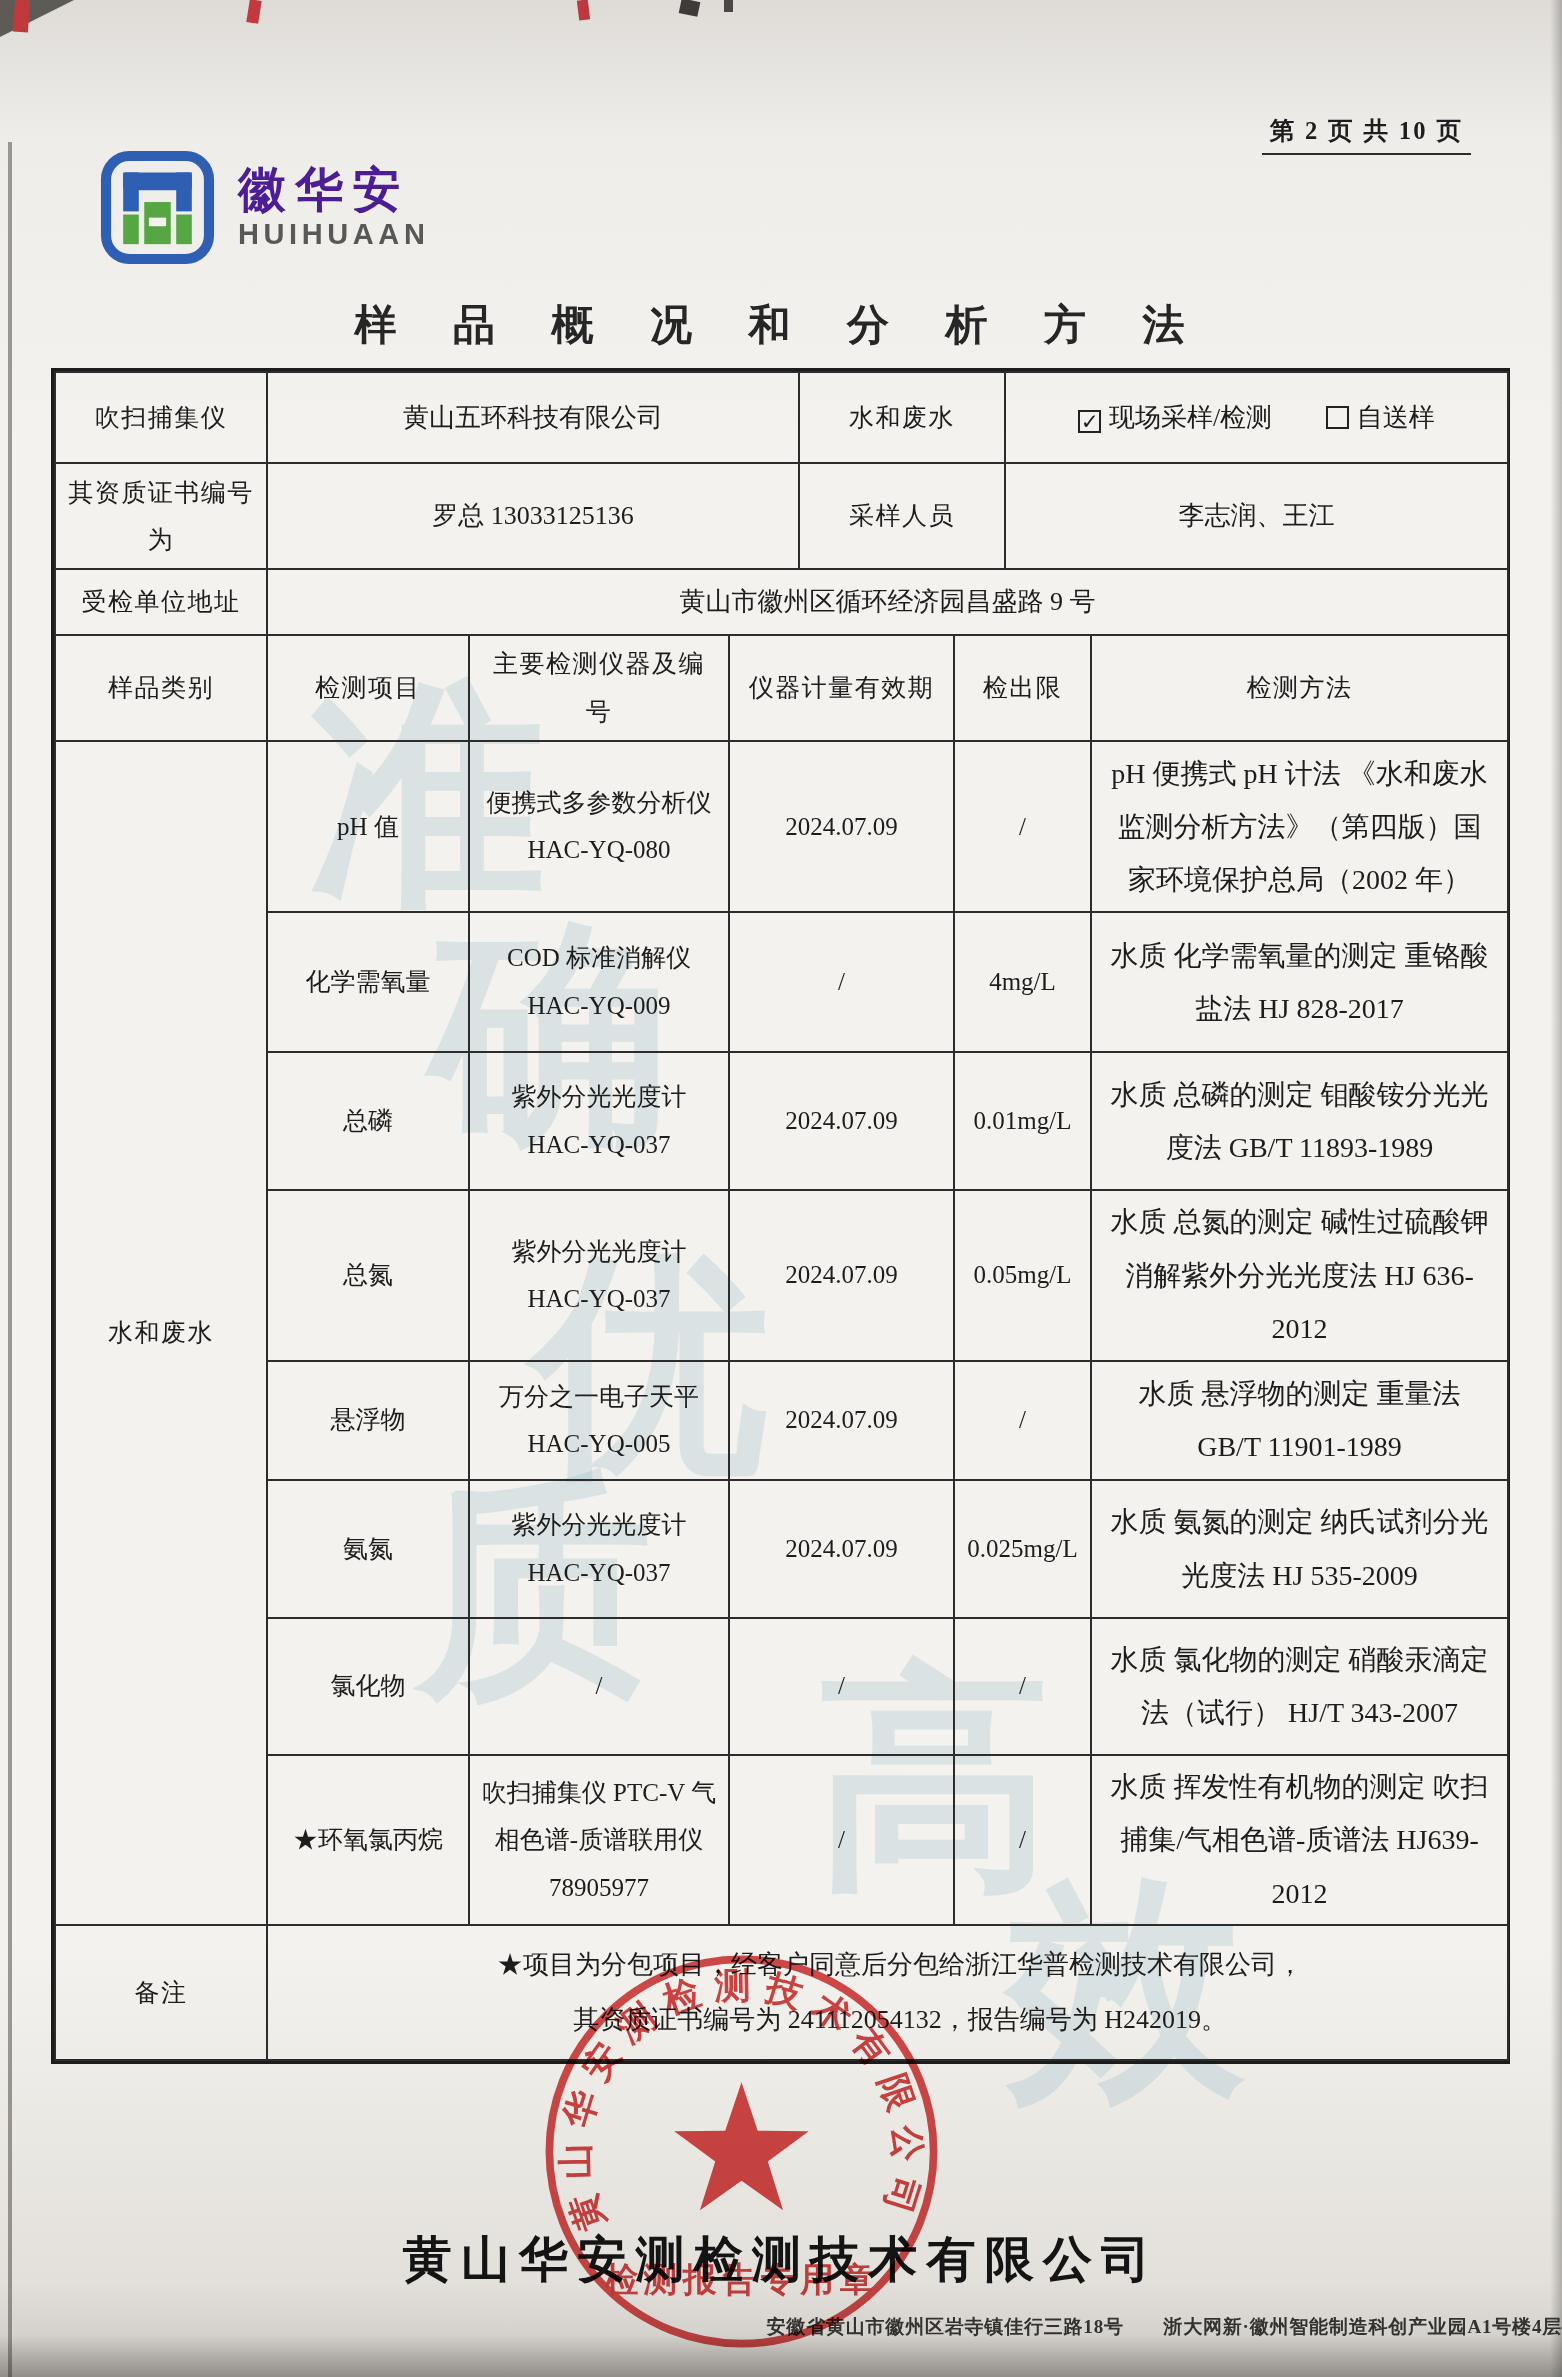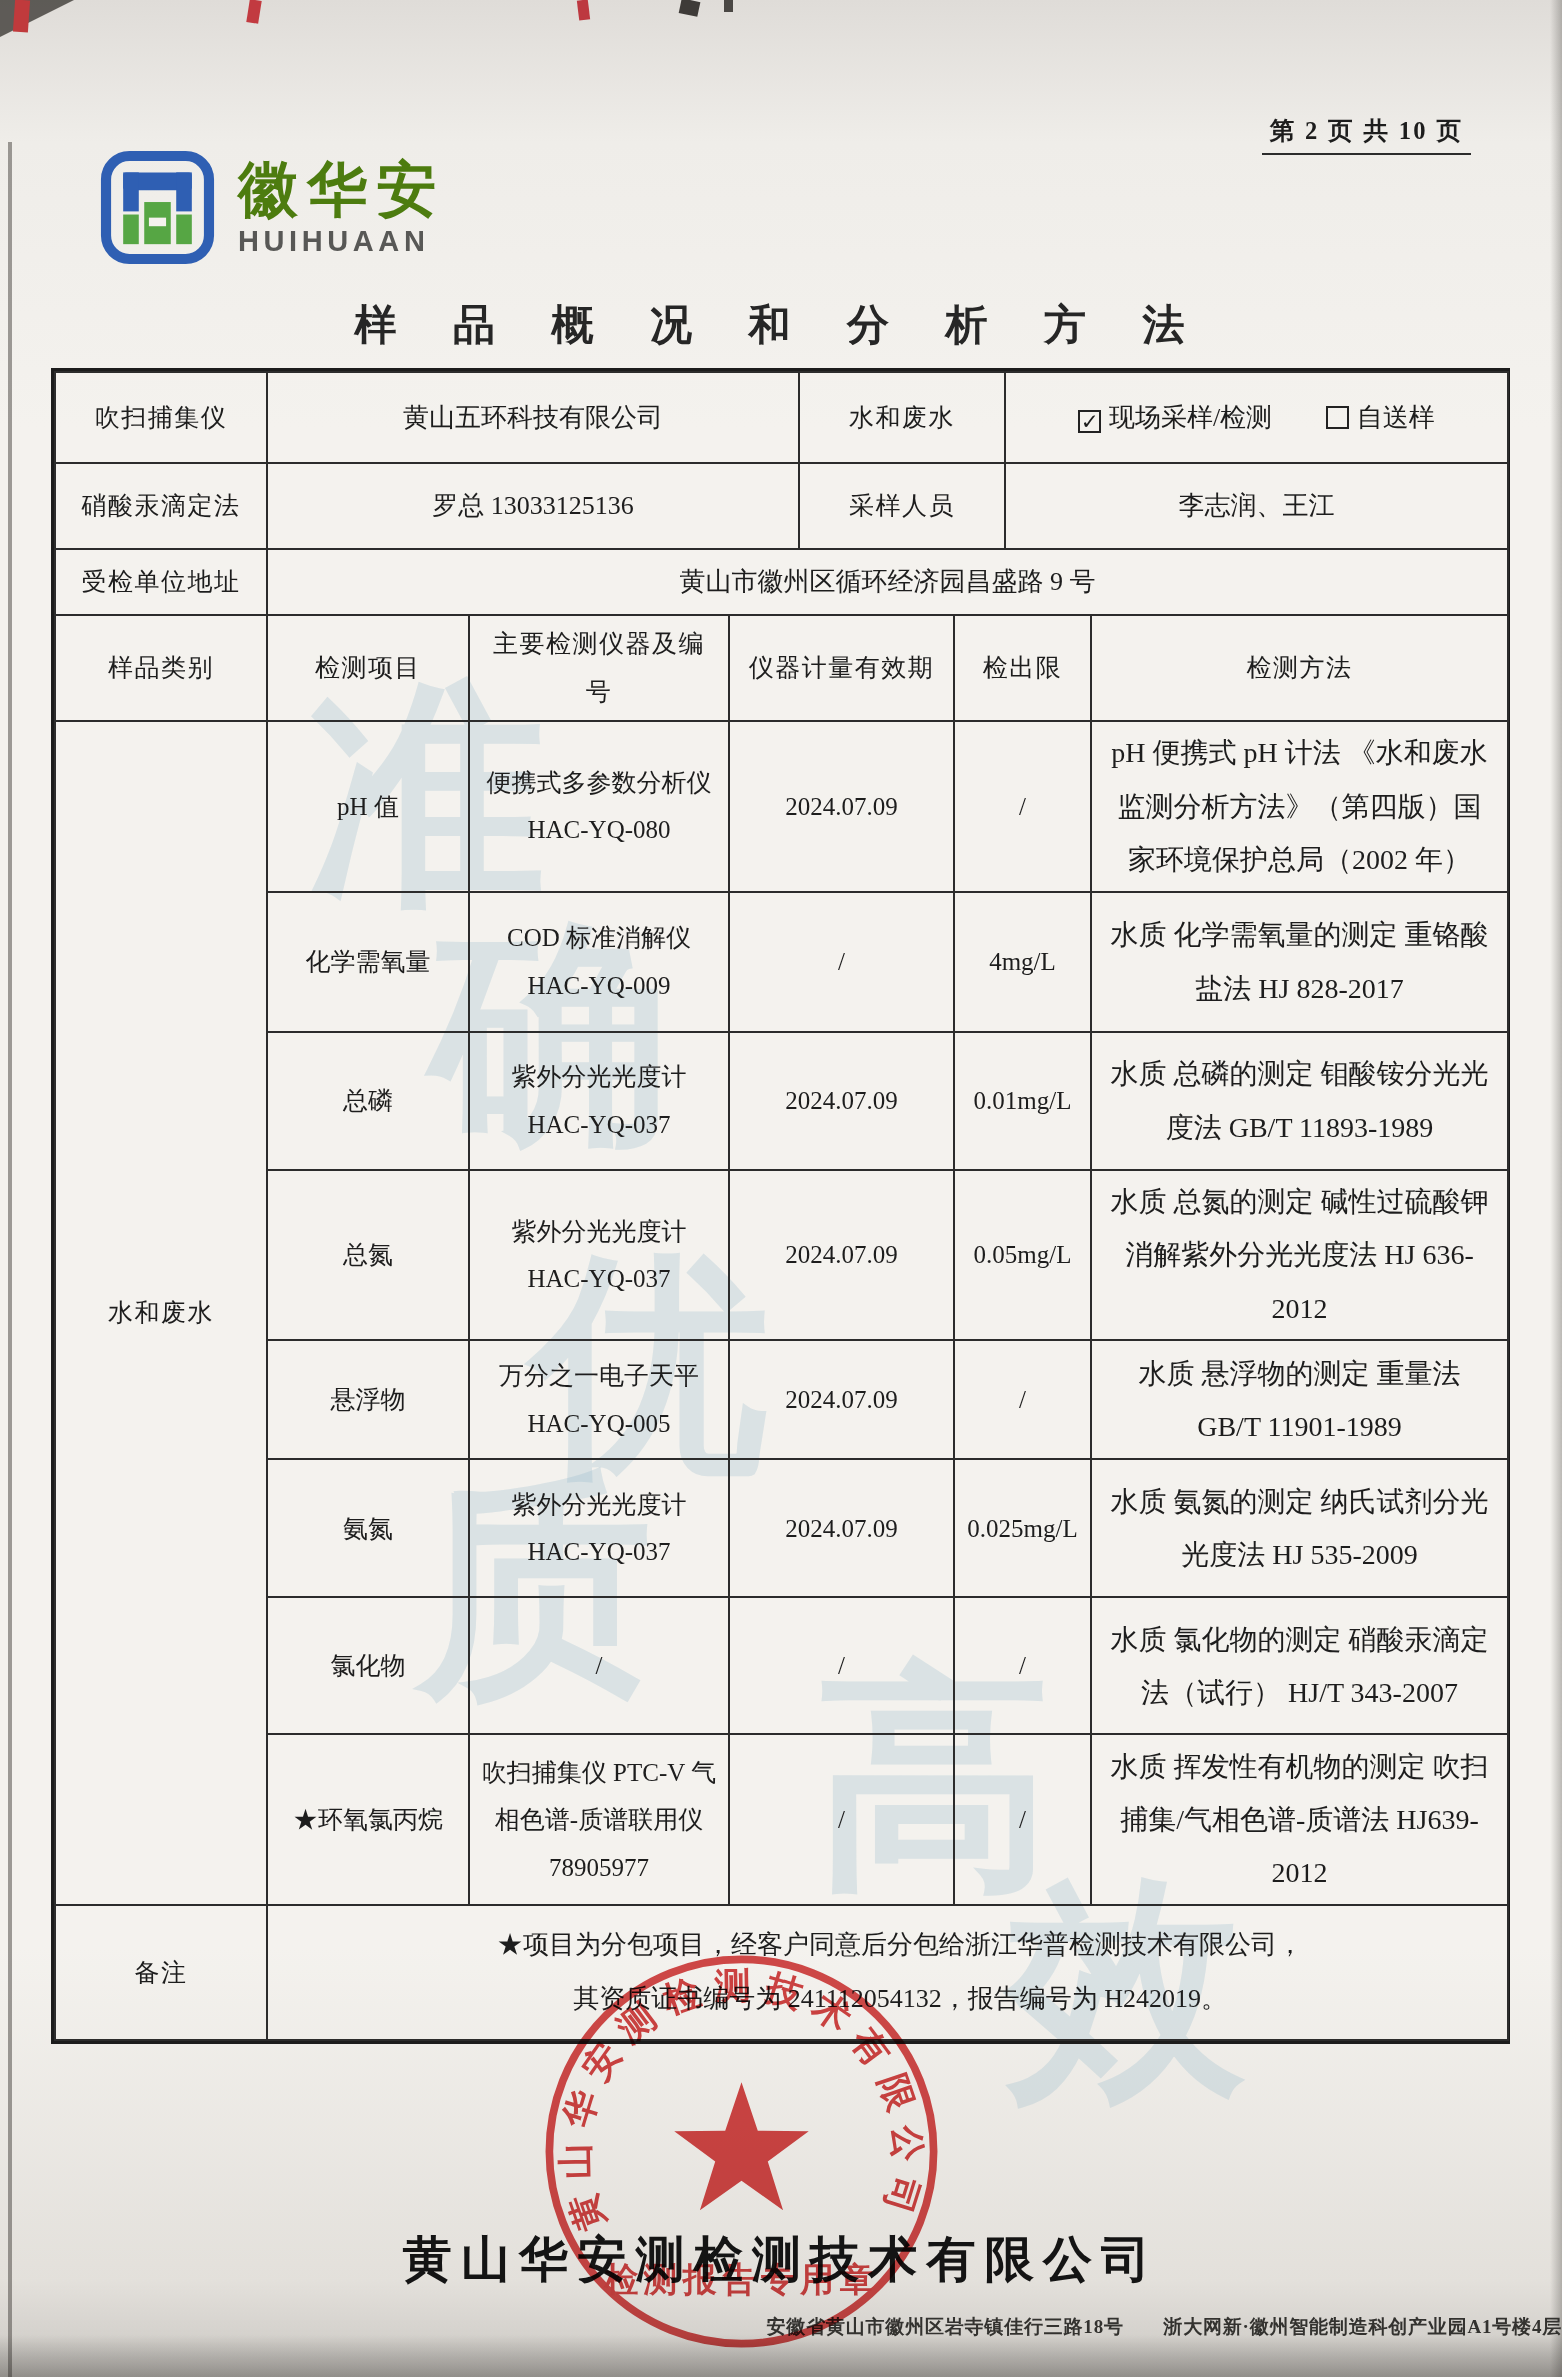--- a/index.html
+++ b/index.html
@@ -19,21 +19,21 @@
   .edge-left{position:absolute;left:7.7px;top:142px;bottom:0;width:4.6px;background:rgba(68,64,60,.5);}
   .edge-right{position:absolute;right:0;top:0;width:12.3px;height:100%;background:linear-gradient(90deg,rgba(0,0,0,0),rgba(80,78,74,.35));}
   .bottom-shadow{position:absolute;left:0;bottom:0;width:100%;height:42px;background:linear-gradient(180deg,rgba(0,0,0,0),rgba(40,38,35,.35));}
   
   .wm{position:absolute;font-family:"Liberation Sans","DejaVu Sans",sans-serif;font-weight:700;
       font-size:238px;color:rgba(143,180,201,.26);z-index:1;line-height:1;user-select:none;}
   
   .page-number{position:absolute;top:114px;right:91px;font-size:24.6px;font-weight:700;letter-spacing:2.3px;
       border-bottom:2.3px solid #2c2c2c;padding:0 7.7px 6.2px 7.7px;z-index:2;}
   .logo{position:absolute;left:97px;top:149px;display:flex;align-items:center;gap:20px;z-index:2;}
-  .logo-text .cn{font-size:60px;font-weight:700;color:#4d7c0f;letter-spacing:9.2px;font-family:"Liberation Sans","DejaVu Sans",sans-serif;line-height:1.1;}
+  .logo-text .cn{font-size:48px;font-weight:700;color:#4c1d95;letter-spacing:9.2px;font-family:"Liberation Sans","DejaVu Sans",sans-serif;line-height:1.1;}
   .logo-text .en{font-size:29px;font-weight:700;color:#585856;letter-spacing:4.6px;font-family:"Liberation Sans","DejaVu Sans",sans-serif;margin-top:1.5px;}
   .page-title{position:absolute;top:297px;left:0;width:100%;text-align:center;font-size:42px;font-weight:700;
       letter-spacing:23px;color:#262626;z-index:2;}
   
   .doc-table{position:absolute;left:51px;top:368px;width:1459px;border:3.1px solid #1c1c1c;z-index:2;box-sizing:border-box;background:transparent;}
   .doc-table table{border-collapse:collapse;table-layout:fixed;width:100%;background:transparent;}
   .doc-table table+table{margin-top:-2.3px;}
   .doc-table td{border:2.3px solid #2c2c2c;text-align:center;vertical-align:middle;
       font-size:25px;line-height:1.9;padding:4.6px 10.8px;color:#1d1d1d;background:transparent;word-break:break-word;}
   td.lab{letter-spacing:1.5px;}
@@ -107,21 +107,21 @@
     <tbody>
         <tr style="height:91px;">
       <td class="lab">吹扫捕集仪</td>
       <td class="val">黄山五环科技有限公司</td>
       <td class="lab">水和废水</td>
       <td class="val">
         <span class="cbgroup"><span class="cb">✓</span><span>现场采样/检测</span></span><span class="cbgroup gap"><span class="cb"></span><span>自送样</span></span>
       </td>
     </tr>
     <tr style="height:86px;">
-      <td class="lab">硝酸汞滴定法</td>
+      <td class="lab">其资质证书编号为</td>
       <td class="val">罗总 13033125136</td>
       <td class="lab">采样人员</td>
       <td class="val">李志润、王江</td>
     </tr>
     <tr style="height:66px;">
       <td class="lab">受检单位地址</td>
       <td class="val" colspan="3">黄山市徽州区循环经济园昌盛路 9 号</td>
     </tr>
   </tbody>
     </table>

